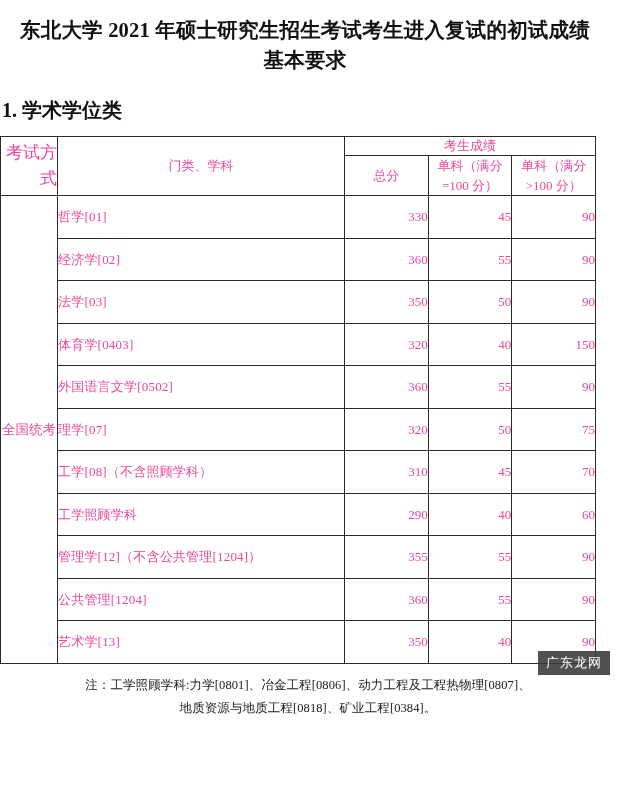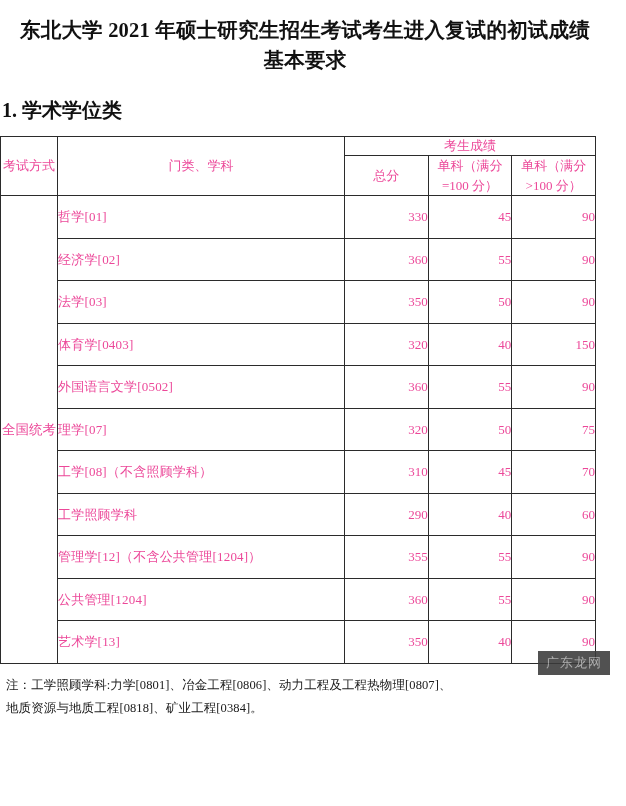--- a/index.html
+++ b/index.html
@@ -45,23 +45,23 @@
   }
   table.score-table td,
   table.score-table th {
     border: 1px solid #2b2b2b;
     padding: 0;
     font-weight: normal;
     color: #ec4899;
   }
   .th-exam-mode {
     width: 56px;
-    text-align: center;
+    text-align: right;
     line-height: 1.55;
-    font-size: 13px;
+    font-size: 17px;
     padding: 6px 2px;
   }
   .th-category {
     width: 286px;
     text-align: center;
     font-size: 13px;
     padding: 6px 2px;
   }
   .th-scores {
     text-align: center;
@@ -107,27 +107,28 @@
     height: 41.5px;
     font-size: 13px;
   }
   .note {
     margin-top: 10px;
     font-size: 12.5px;
     line-height: 1.85;
     letter-spacing: 0.1px;
     color: #1a1a1a;
     padding-left: 6px;
+    text-align: center;
   }
   .watermark {
     position: absolute;
     right: 16px;
     bottom: 10px;
     background: #3a3a3a;
-    color: #a3a3a3;
+    color: #ffffff;
     font-size: 13px;
     padding: 3px 8px;
     letter-spacing: 1px;
     font-family: "Liberation Sans", sans-serif;
     opacity: 0.88;
   }
 </style>
 </head>
 <body>
 

